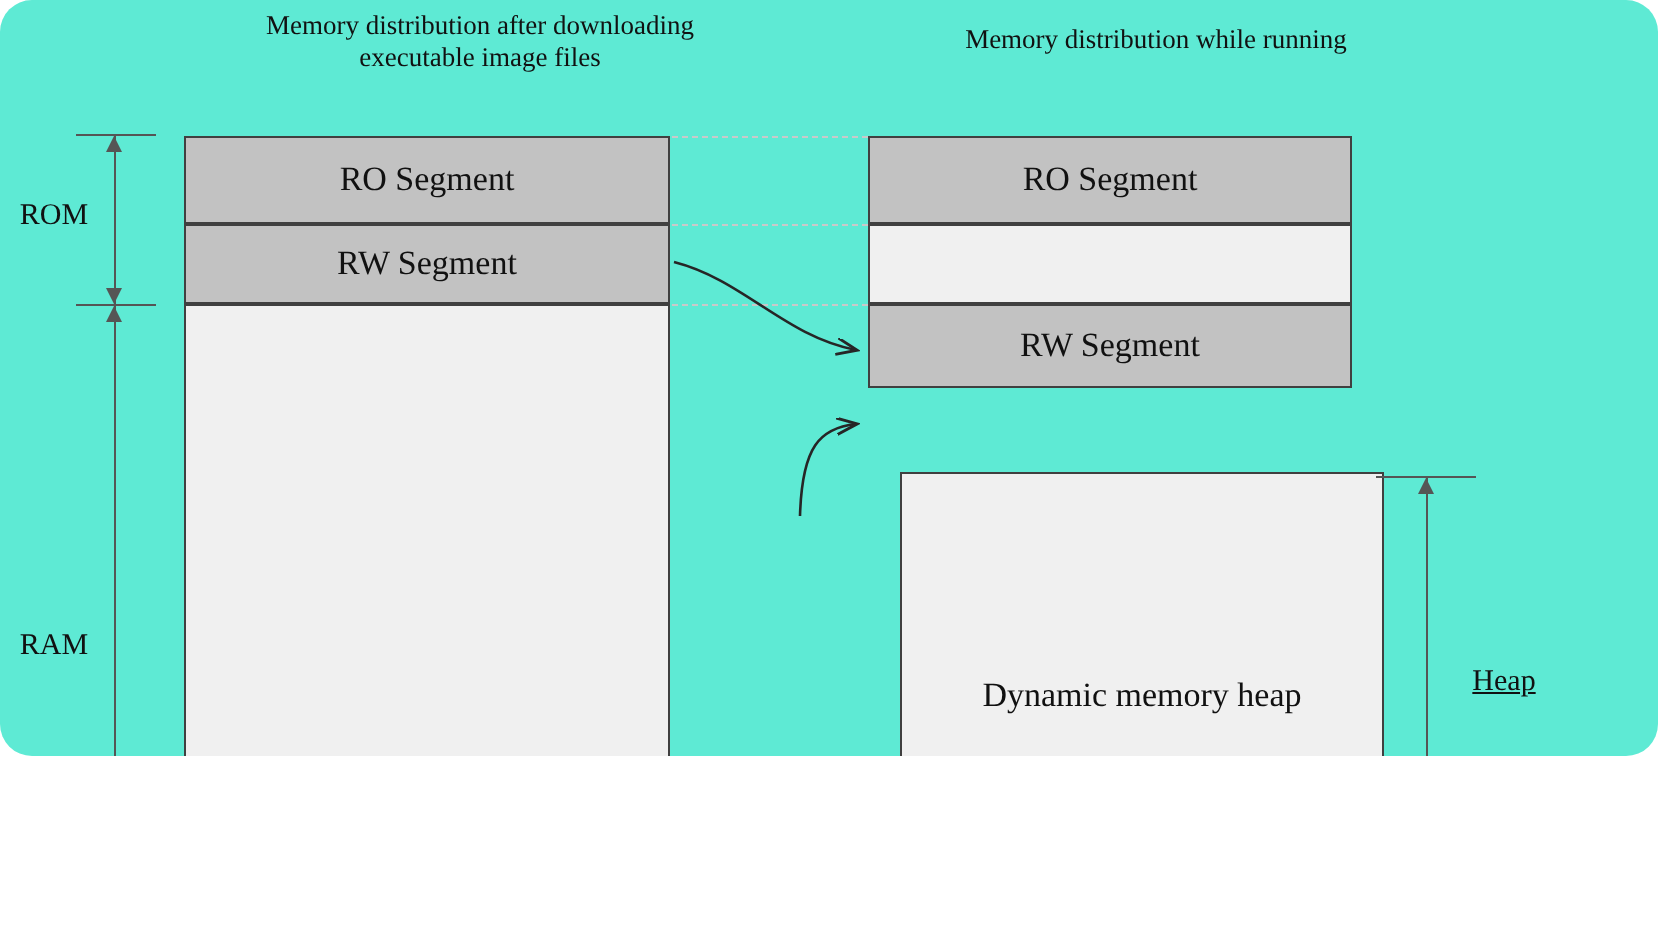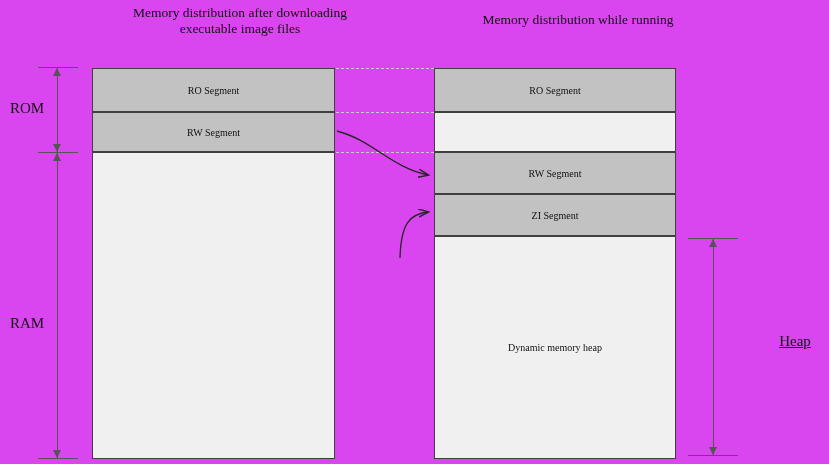--- a/index.html
+++ b/index.html
@@ -1,22 +1,23 @@
 <!DOCTYPE html>
 <html><head>
 <meta charset="utf-8">
 <style>
   html,body{margin:0;padding:0;background:#ffffff;}
   #root{
     position:relative;
-    width:829px;height:464px;
-    background:#d946ef;
+    width:829px;height:378px;
+    background:#5eead4;
     font-family:"Liberation Serif","DejaVu Serif",serif;
     color:#111111;
     overflow:hidden;
+    border-radius:16px;
   }
   .ttl{
     position:absolute;
     text-align:center;
     font-size:13.5px;
     line-height:16px;
     color:#111;
     white-space:pre-line;
   }
   #title-left{left:110px;top:5px;width:260px;}
@@ -25,38 +26,38 @@
   
   .col{position:absolute;box-sizing:border-box;}
   #col-left{left:92px;top:68px;width:243px;height:391px;}
   #col-right{left:434px;top:68px;width:242px;height:391px;}
 
   .seg{
     position:absolute;left:0;width:100%;
     box-sizing:border-box;
     border:1px solid #404040;
     display:flex;align-items:center;justify-content:center;
-    font-size:10px;
+    font-size:17px;
     color:#111;
   }
   .seg.filled{background:#c2c2c2;}
   .seg.empty{background:#f0f0f0;}
   .seg.plain{background:#f0f0f0;}
 
   
   #l-ro{top:0px;height:44px;}
   #l-rw{top:44px;height:40px;}
   #l-free{top:84px;height:307px;}
 
   
   #r-ro{top:0px;height:44px;}
   #r-gap{top:44px;height:40px;}
   #r-rw{top:84px;height:42px;}
   #r-zi{top:126px;height:42px;}
-  #r-heap{top:168px;height:223px;}
+  #r-heap{top:168px;height:223px;margin-left:16px;}
 
   
   .dotted{
     position:absolute;
     left:336px;width:98px;
     height:0;
     border-top:1px dashed #c9c9c9;
   }
   #dot-top{top:68px;}
   #dot-mid{top:112px;}
@@ -101,21 +102,20 @@
   <div class="col" id="col-left">
     <div class="seg filled" id="l-ro">RO Segment</div>
     <div class="seg filled" id="l-rw">RW Segment</div>
     <div class="seg plain" id="l-free"></div>
   </div>
 
   <div class="col" id="col-right">
     <div class="seg filled" id="r-ro">RO Segment</div>
     <div class="seg empty" id="r-gap"></div>
     <div class="seg filled" id="r-rw">RW Segment</div>
-    <div class="seg filled" id="r-zi">ZI Segment</div>
     <div class="seg plain" id="r-heap">Dynamic memory heap</div>
   </div>
 
   <div class="tick" style="left:38px;top:67px;width:40px;"></div>
 
   <div class="tick" style="left:38px;top:152px;width:40px;"></div>
 
   <div class="tick" style="left:38px;top:458px;width:40px;"></div>
 
   <div class="vbar" style="left:57px;top:68px;height:84px;"></div>
@@ -129,21 +129,21 @@
   <div class="blabel" style="left:2px;top:100px;width:50px;">ROM</div>
   <div class="blabel" style="left:2px;top:315px;width:50px;">RAM</div>
 
   <div class="tick" style="left:688px;top:238px;width:50px;"></div>
   <div class="tick" style="left:688px;top:455px;width:50px;"></div>
 
   <div class="vbar" style="left:713px;top:239px;height:216px;"></div>
   <div class="arr-up" style="left:709px;top:239px;"></div>
   <div class="arr-down" style="left:709px;top:447px;"></div>
 
-  <div class="blabel" style="left:765px;top:333px;width:60px;text-decoration:underline;">Heap</div>
+  <div class="blabel" style="left:722px;top:333px;width:60px;text-decoration:underline;">Heap</div>
 
   <svg class="overlay" viewBox="0 0 829 464" xmlns="http://www.w3.org/2000/svg">
     <defs>
       <marker id="ah" markerWidth="9" markerHeight="9" refX="7.5" refY="3.2" orient="auto" markerUnits="strokeWidth">
         <path d="M0,0 L8,3.2 L0,6.4" fill="none" stroke="#262626" stroke-width="1.1"></path>
       </marker>
     </defs>
     <path d="M337,131 C372,140 392,168 428,175" fill="none" stroke="#262626" stroke-width="1.3" marker-end="url(#ah)"></path>
     <path d="M400,258 C401,223 410,214 428,212" fill="none" stroke="#262626" stroke-width="1.3" marker-end="url(#ah)"></path>
   </svg>

